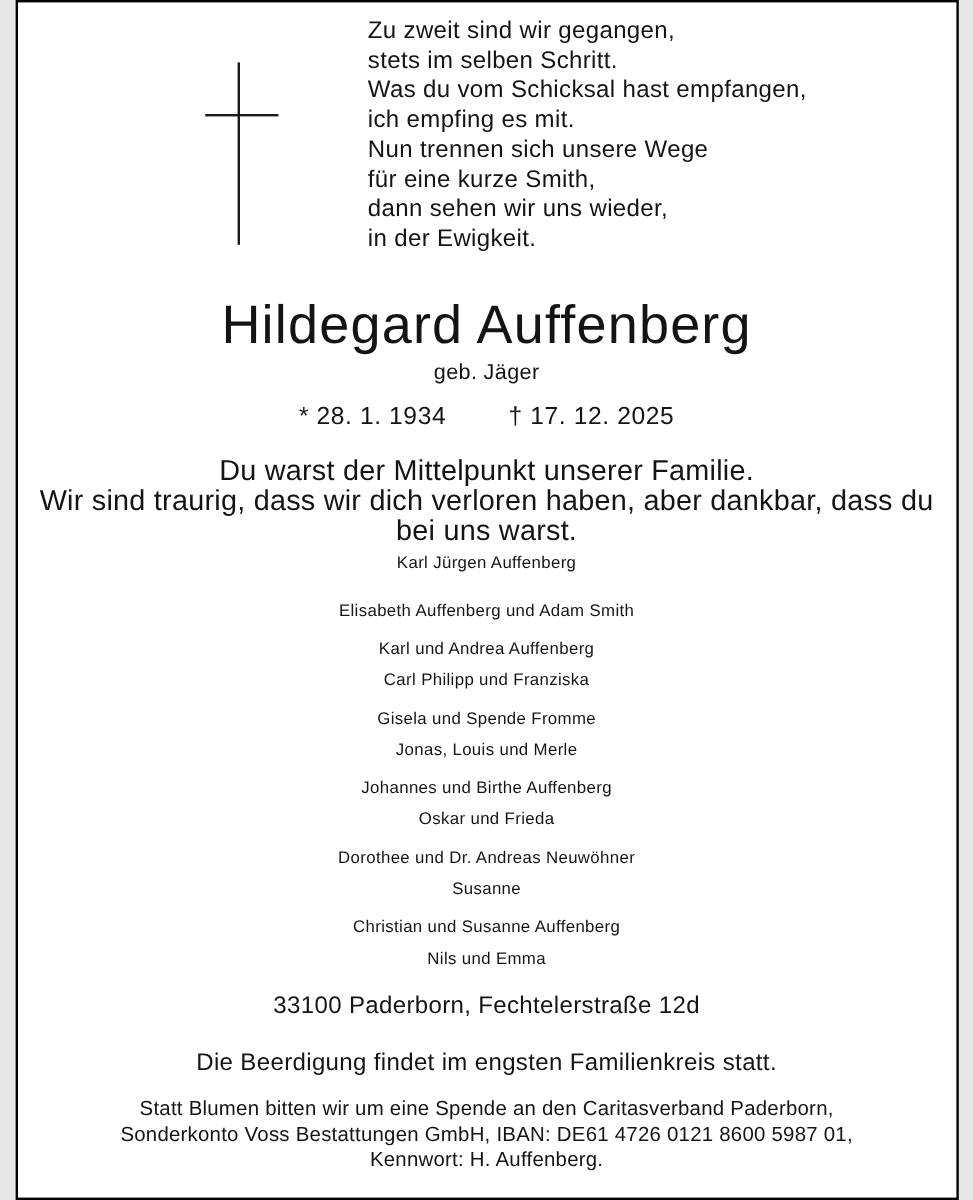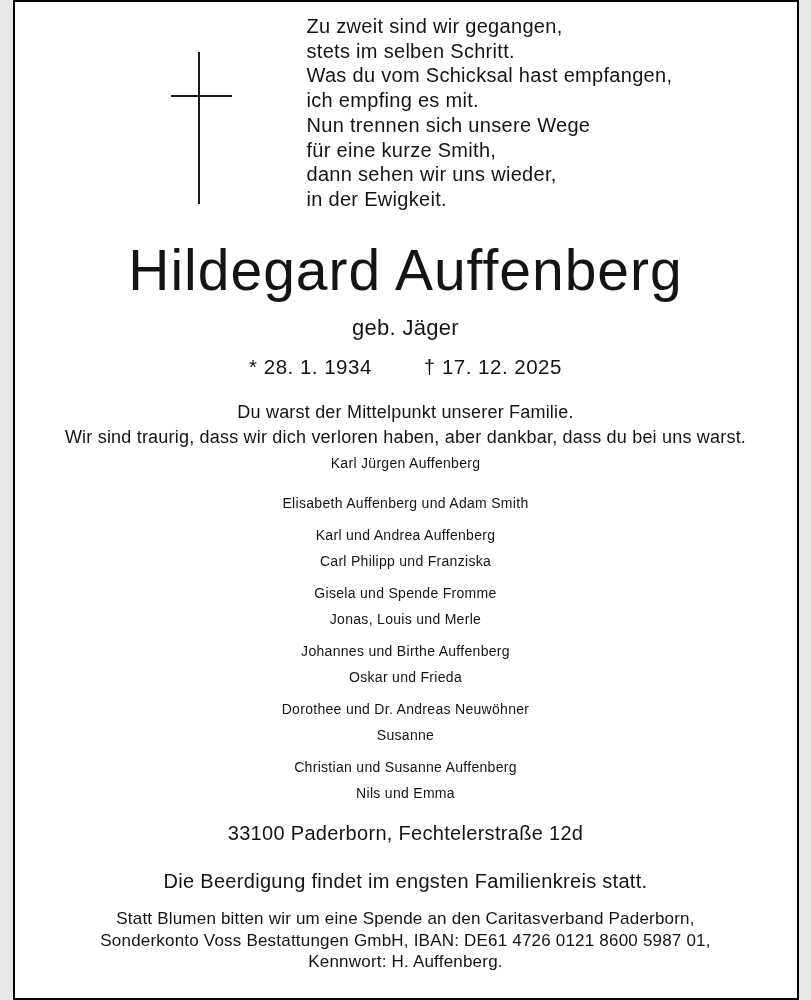--- a/index.html
+++ b/index.html
@@ -34,27 +34,27 @@
     letter-spacing: 0.3px; text-align: left;
     white-space: nowrap;
   }
 
   
   .content {
     position: absolute; top: 246px; left: 0;
     width: 100%; text-align: center;
   }
   .deceased-name {
-    font-size: 57px; line-height: 45px;
+    font-size: 45px; line-height: 45px;
     letter-spacing: 1px; font-weight: 400;
   }
-  .maiden-name { margin-top: 22px; font-size: 22px; letter-spacing: 0.3px; }
+  .maiden-name { margin-top: 7px; font-size: 18px; letter-spacing: 0.3px; }
   .dates { margin-top: 14px; font-size: 20.5px; letter-spacing: 0.5px; }
   .dates .date { display: inline-block; margin: 0 26px; }
-  .tribute { margin-top: 21px; font-size: 18px; line-height: 25px; letter-spacing: 0.2px; }
+  .tribute { margin-top: 21px; font-size: 24px; line-height: 25px; letter-spacing: 0.2px; }
   .mourners { font-size: 14px; letter-spacing: 0.3px; }
   .mourner-group { line-height: 26px; margin-bottom: 6px; }
   .mourner-group.first { margin-bottom: 14px; }
   .address { margin-top: 16px; font-size: 20px; letter-spacing: 0.3px; }
   .funeral-notice { margin-top: 25px; font-size: 20px; letter-spacing: 0.3px; }
   .donation { margin-top: 15px; font-size: 17px; line-height: 21.5px; letter-spacing: 0.2px; }
 </style>
 </head>
 <body>
 

